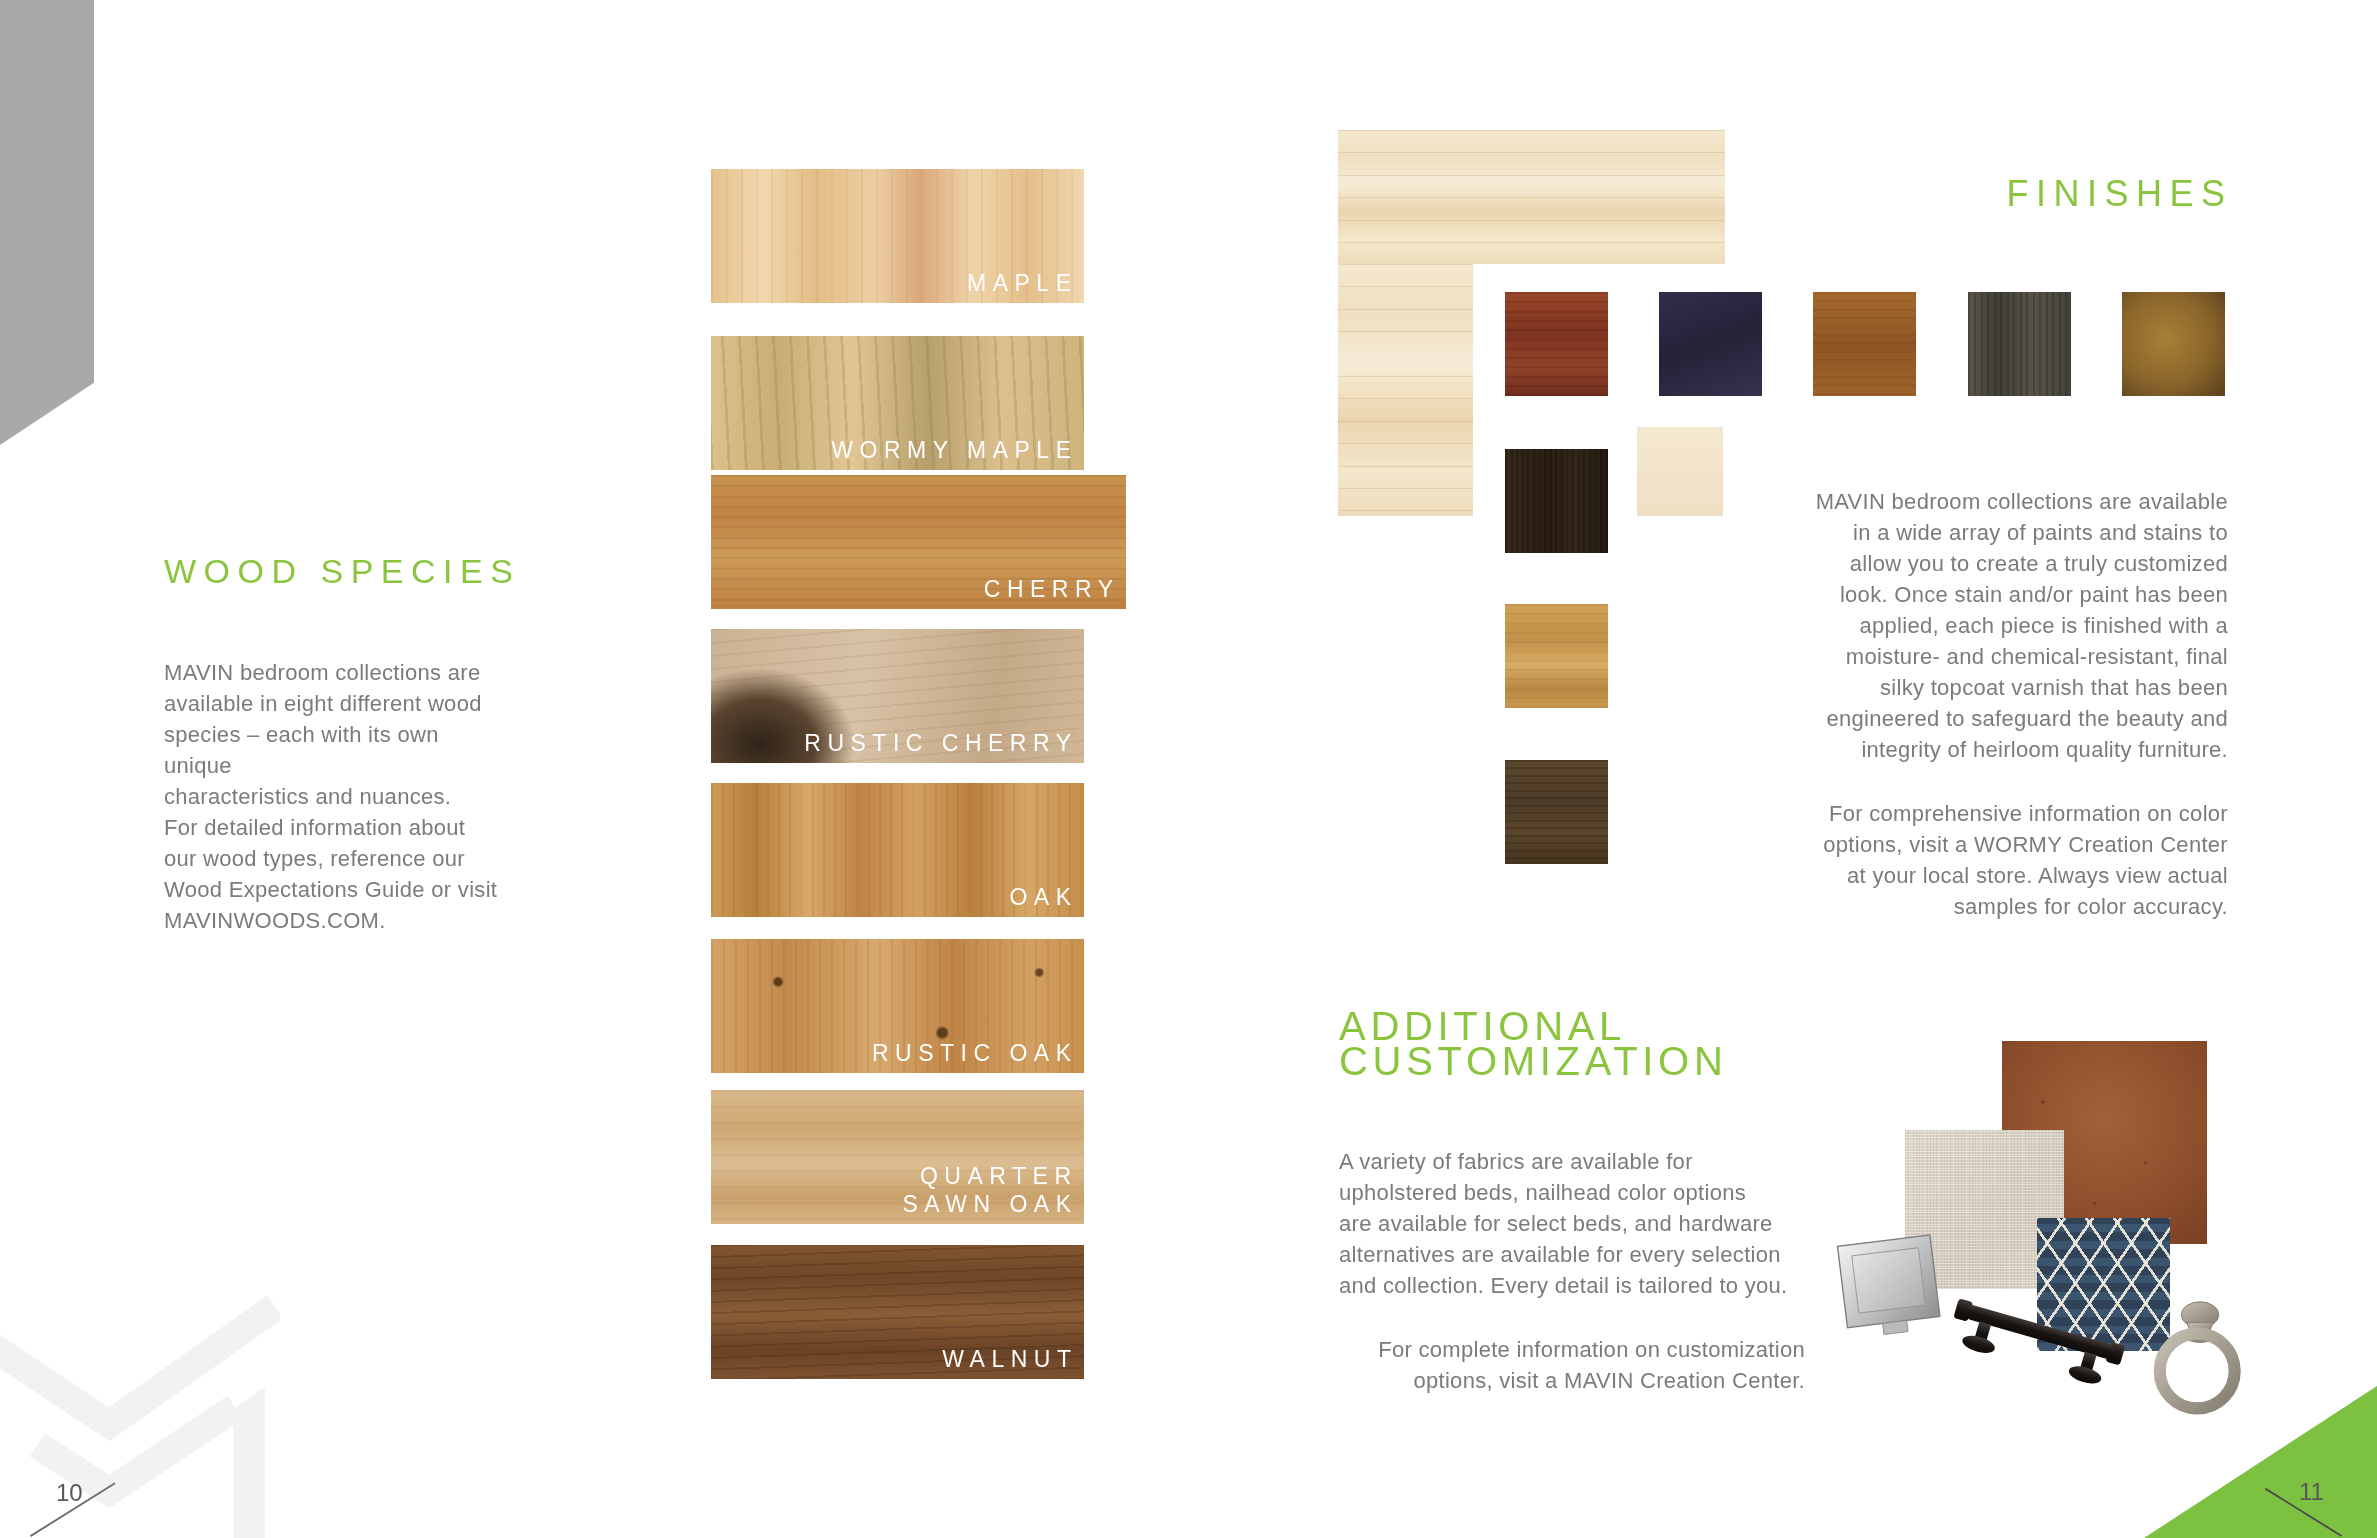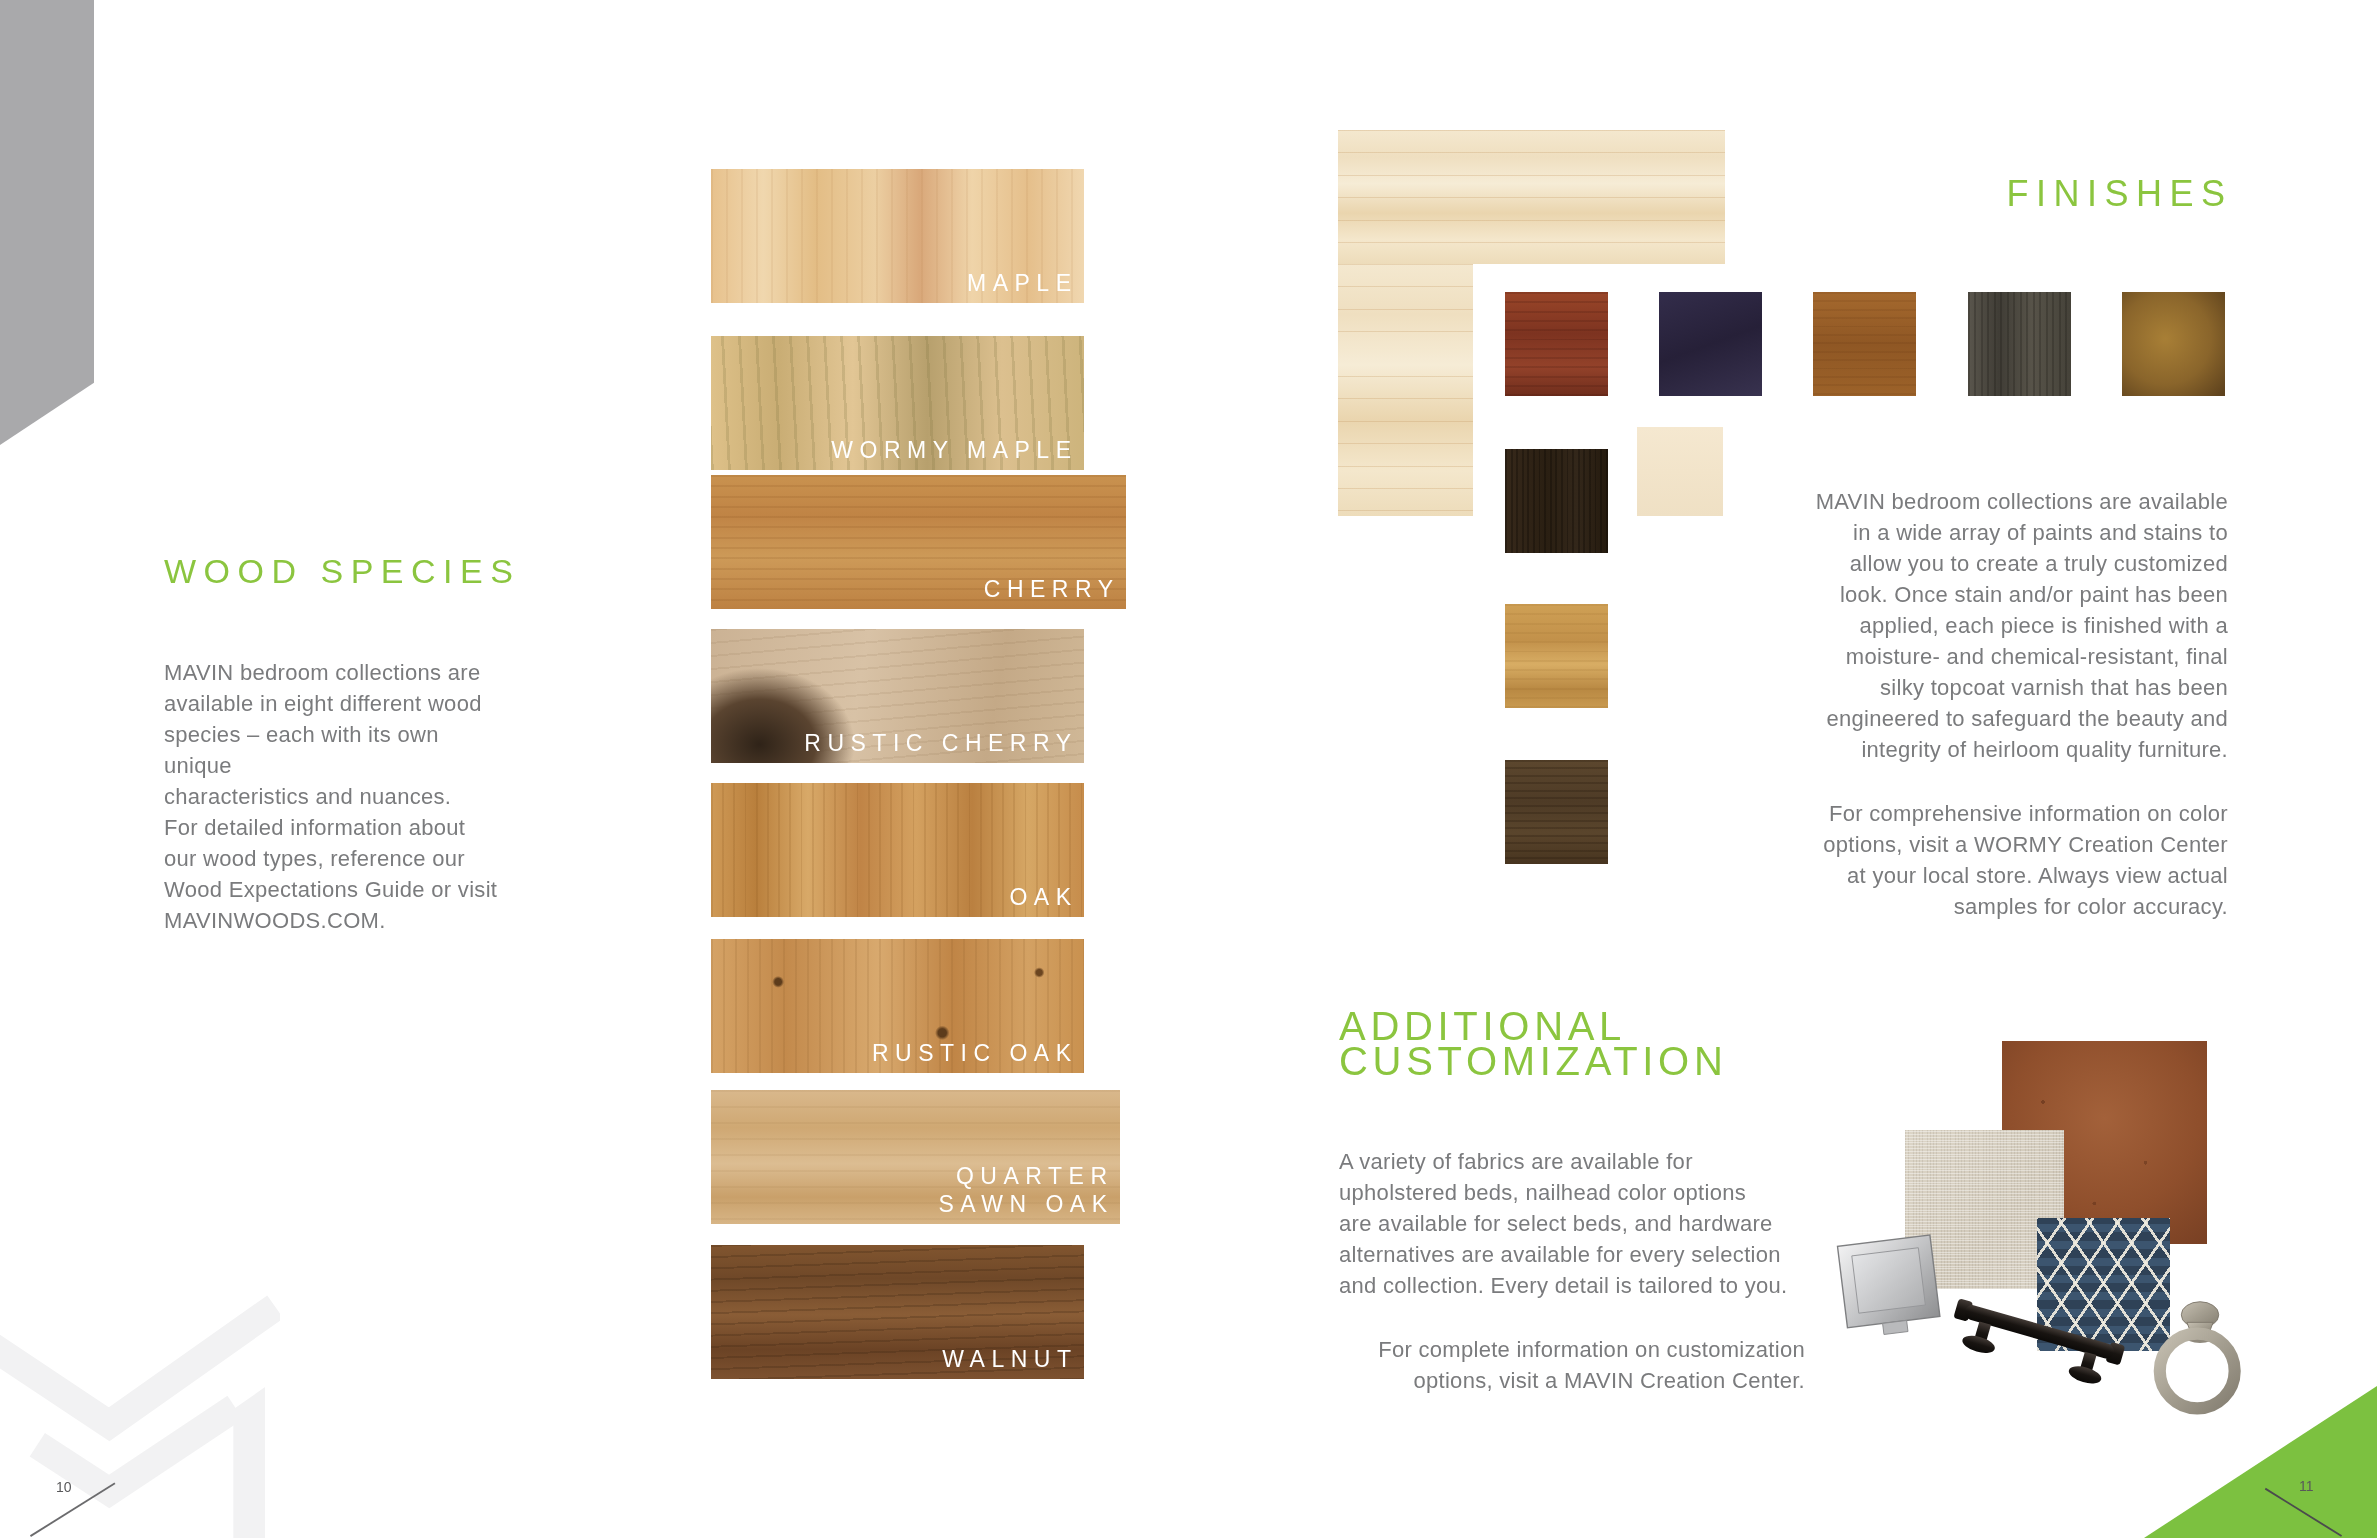--- a/index.html
+++ b/index.html
@@ -21,21 +21,21 @@
   .additional-h{left:1339px;top:1009px;font-size:40px;letter-spacing:4.7px;line-height:35px;}
 
   
   .body-txt{color:#7a7b7d;font-size:22px;line-height:31px;letter-spacing:0.3px;}
   .left-par{left:164px;top:657px;width:336px;text-align:left;}
   .fin-par1{right:149px;top:486px;width:447px;text-align:right;}
   .fin-par2{right:149px;top:798px;width:447px;text-align:right;}
   .add-par1{left:1339px;top:1146px;width:466px;text-align:left;}
   .add-par2{left:1339px;top:1334px;width:466px;text-align:right;}
 
-  .page-num{color:#58585a;font-size:14px;}
+  .page-num{color:#58585a;font-size:24px;}
 
   
   .wood{left:711px;width:373px;height:134px;}
   .wood-label{position:absolute;right:13px;bottom:5.6px;margin-right:-6.5px;text-align:right;
               color:#ffffff;font-size:23px;letter-spacing:6.5px;line-height:28px;font-weight:400;}
   .tex-maple{background:
      repeating-linear-gradient(90deg,rgba(170,115,60,.10) 0 1.9px,rgba(0,0,0,0) 1.9px 15px),
      linear-gradient(90deg,#e7c18c,#f0d7ae 14%,#e3bd85 28%,#eccfa2 44%,#d9a87a 56%,#efd4a9 70%,#e5bf8b 85%,#f0d7b0);}
   .tex-wormy{background:
      repeating-linear-gradient(87deg,rgba(125,115,62,.22) 0 2.8px,rgba(0,0,0,0) 2.8px 17px),
@@ -144,21 +144,21 @@
   </div>
   <div class="abs wood tex-rustic-cherry" style="top:629px;">
     <div class="wood-label">RUSTIC CHERRY</div>
   </div>
   <div class="abs wood tex-oak" style="top:783px;">
     <div class="wood-label">OAK</div>
   </div>
   <div class="abs wood tex-rustic-oak" style="top:939px;">
     <div class="wood-label">RUSTIC OAK</div>
   </div>
-  <div class="abs wood tex-qso" style="top:1090px;padding-left:36px;">
+  <div class="abs wood tex-qso" style="top:1090px;">
     <div class="wood-label">
       <div>QUARTER</div>
       <div>SAWN OAK</div>
     </div>
   </div>
   <div class="abs wood tex-walnut" style="top:1245px;">
     <div class="wood-label">WALNUT</div>
   </div>
 
   <div class="abs page-num" style="left:56px;top:1479px;">10</div>

